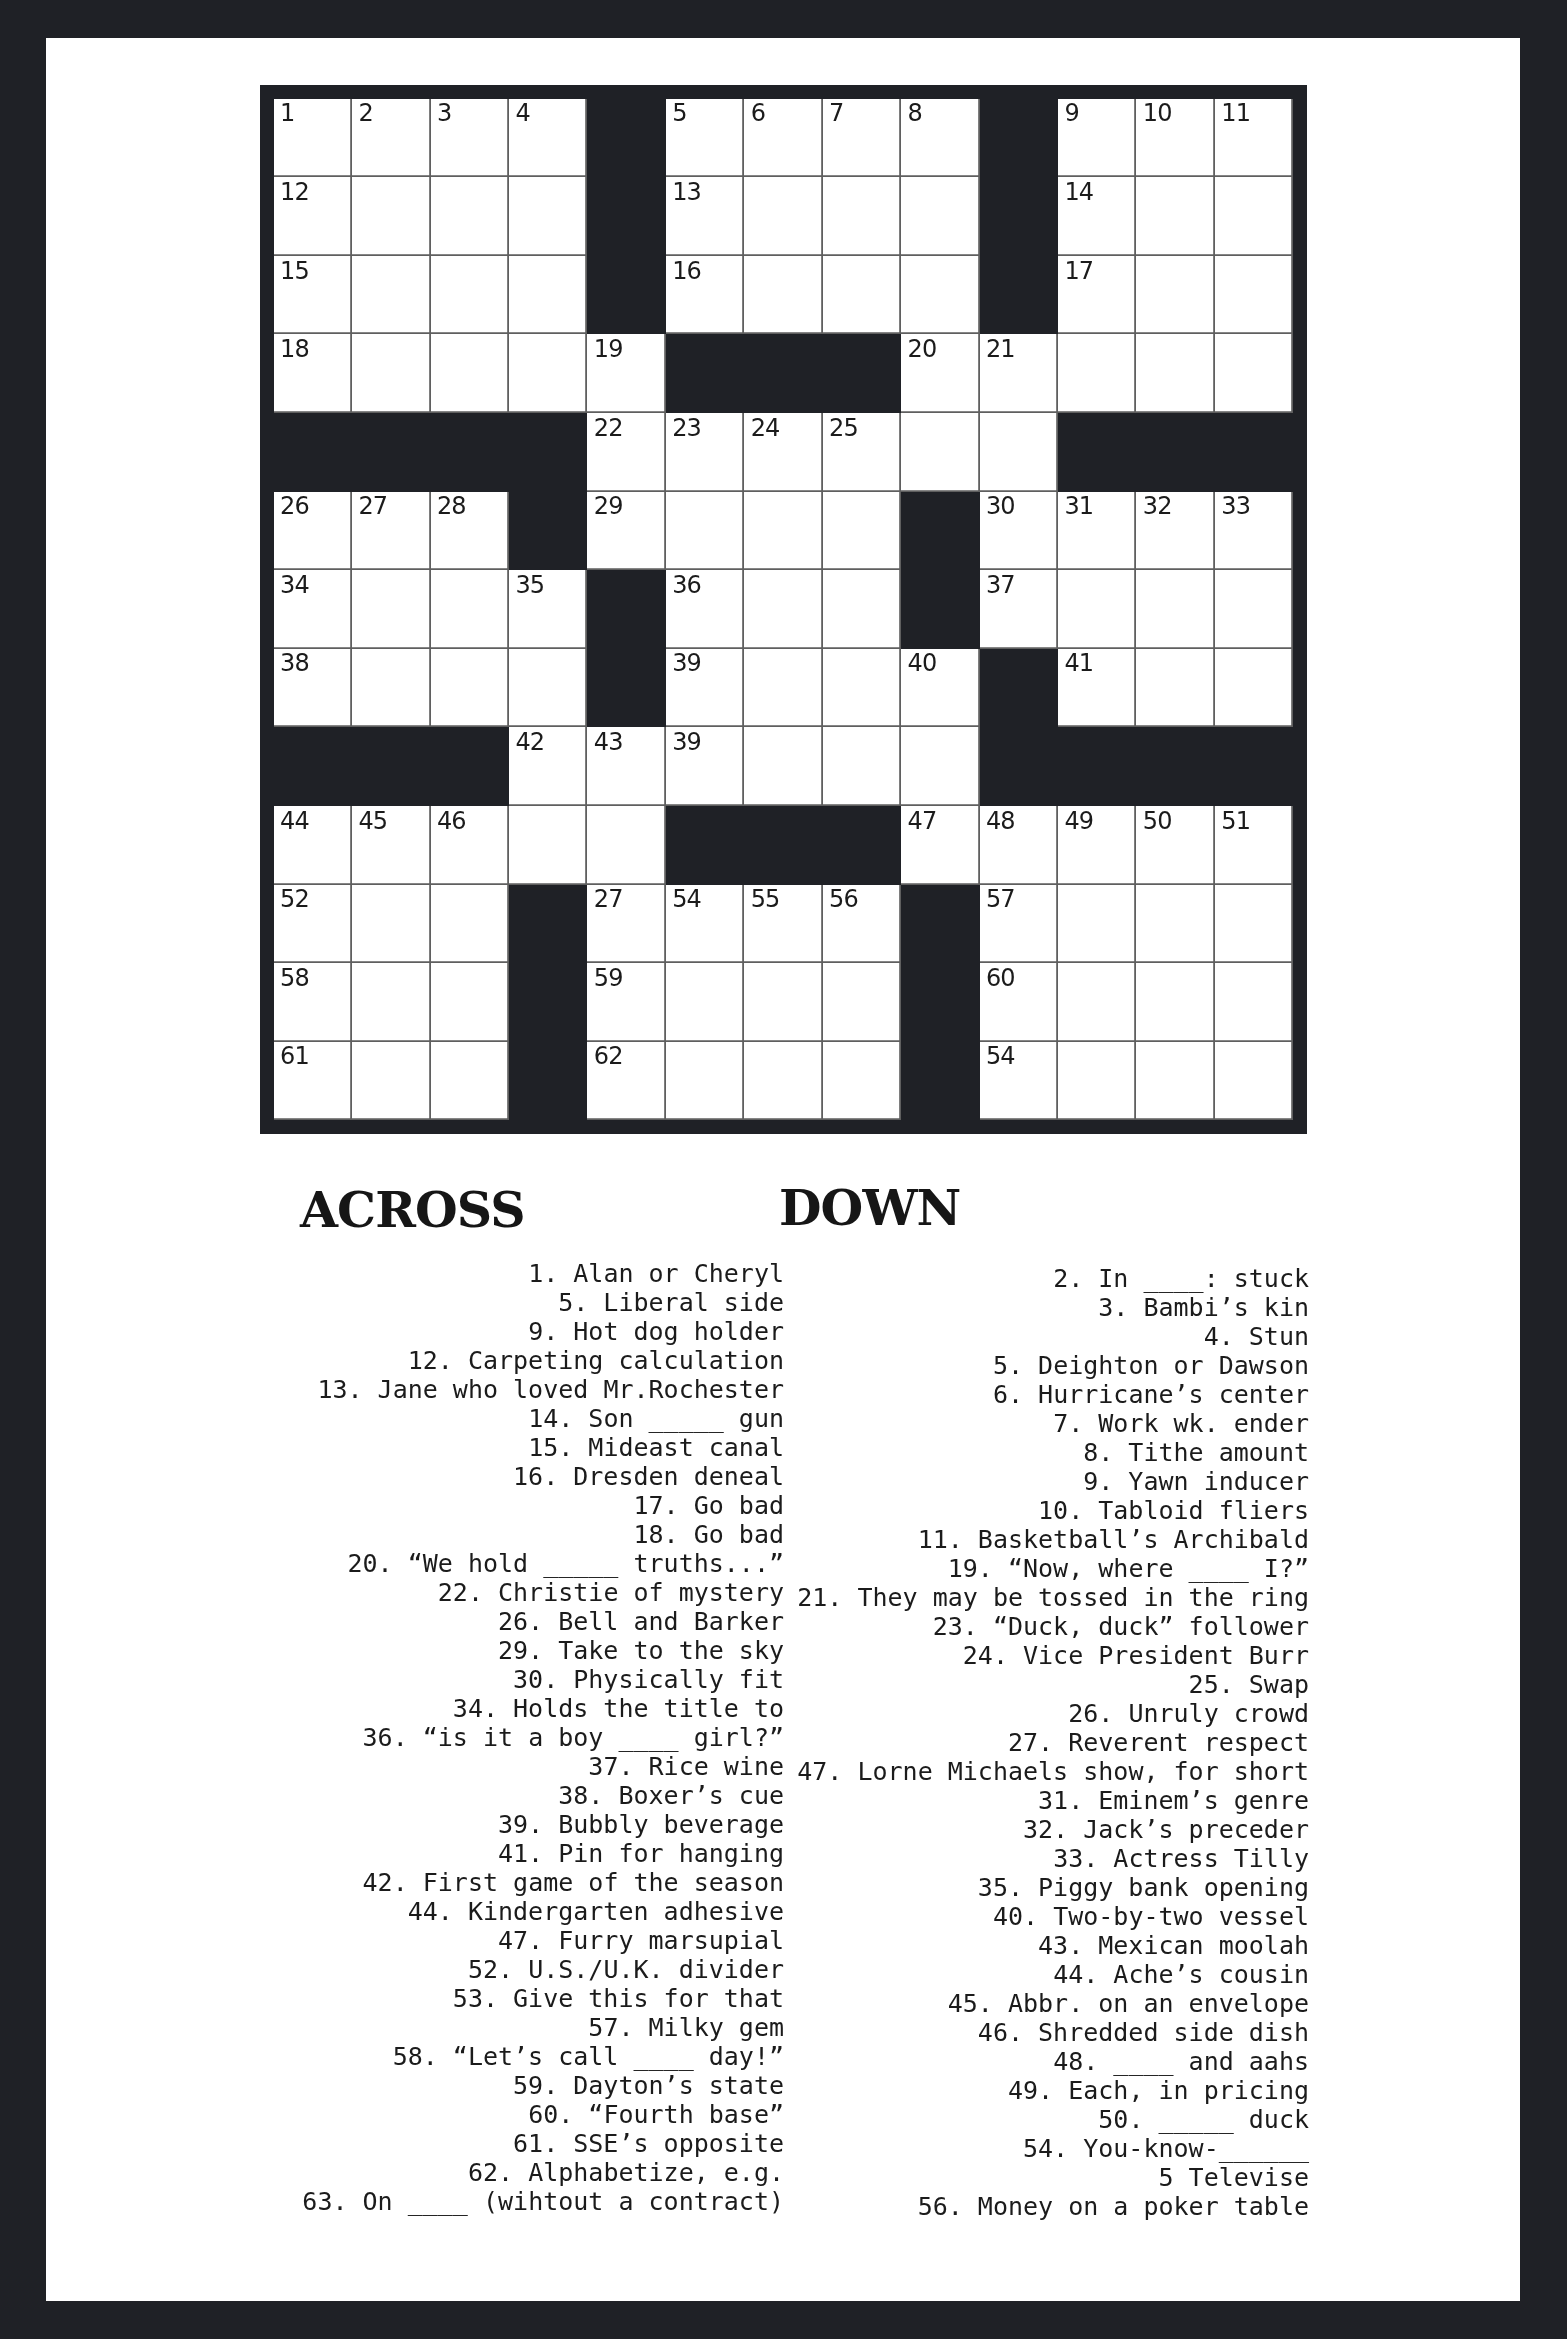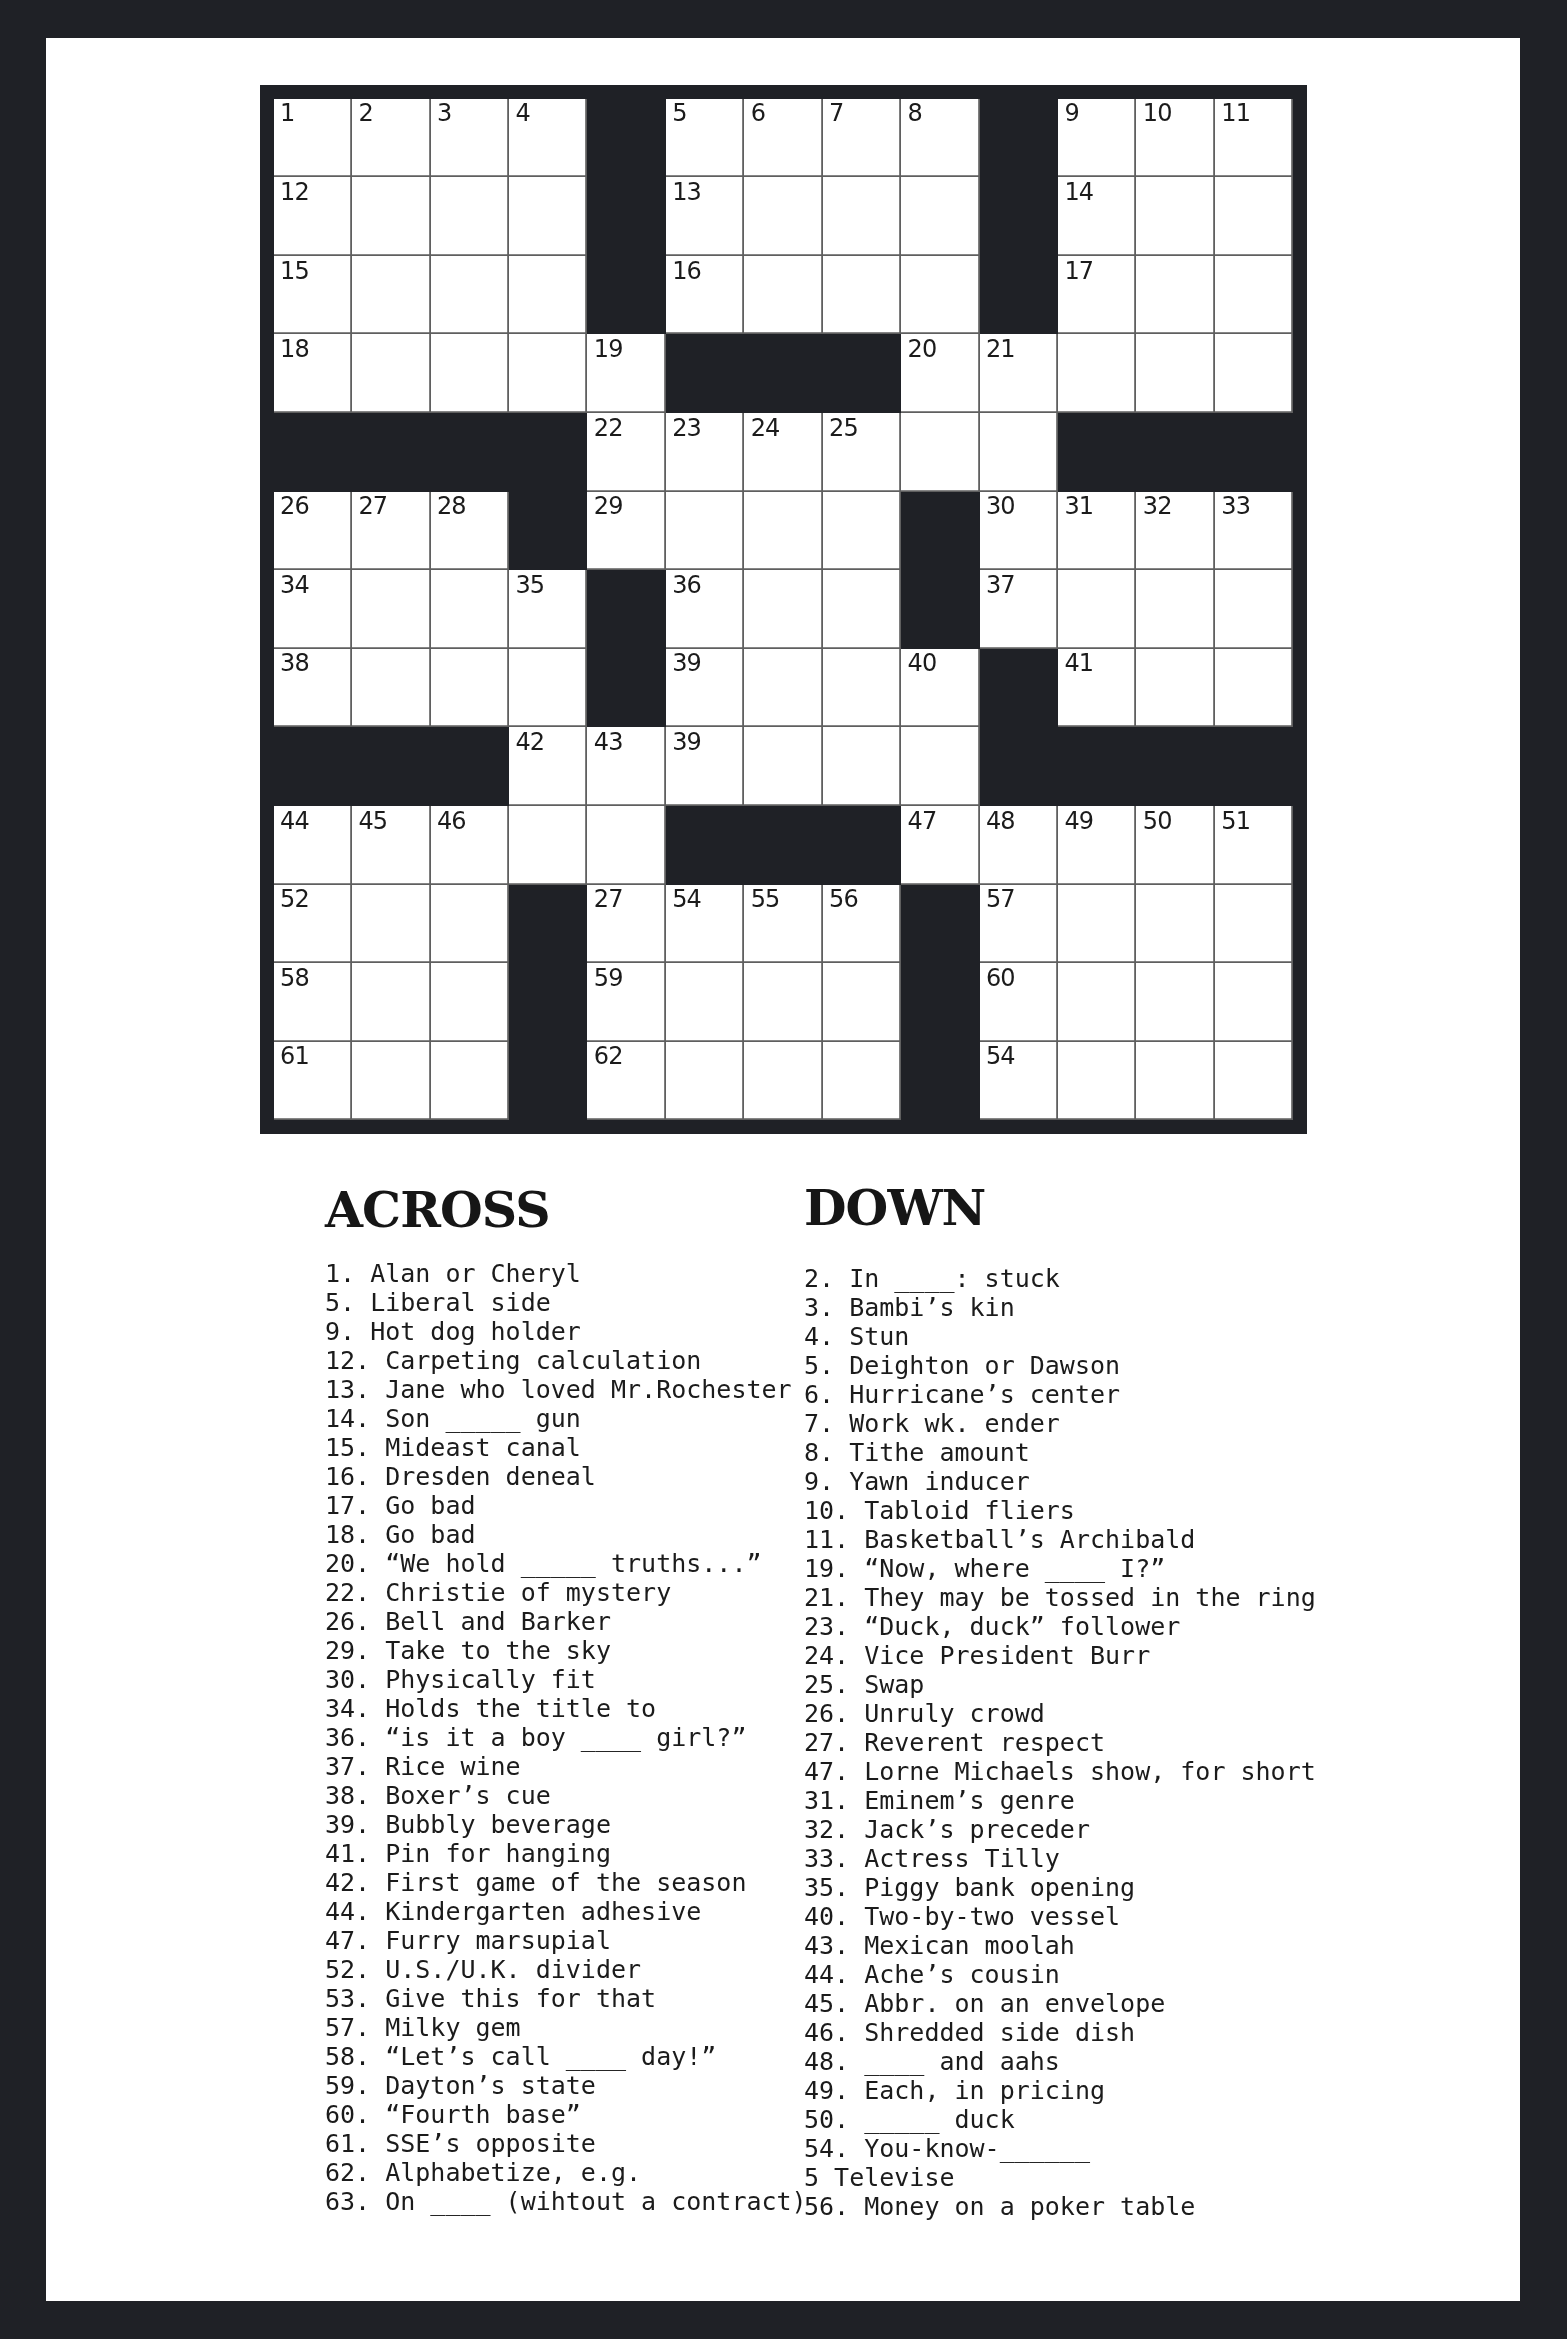--- a/index.html
+++ b/index.html
@@ -49,31 +49,31 @@
   }
   .cell .num{
     position:absolute;top:2.7px;left:6.4px;
     font-family:"DejaVu Sans","Liberation Sans",sans-serif;
     font-size:24px;line-height:1;
     color:var(--text);
     letter-spacing:-0.9px;
   }
 
   
-  .clue-section{position:absolute;color:var(--text);margin-left:25px;}
+  .clue-section{position:absolute;color:var(--text);}
   #across-section{left:300px;top:1182px;width:484px;}
   #down-section{left:779px;top:1180px;width:530px;}
   .clue-header{
     font-family:"DejaVu Serif","Liberation Serif",serif;
     font-weight:bold;
     font-size:49px;line-height:57px;
     letter-spacing:-0.9px;
     color:#161616;
   }
-  .clue-list{margin-top:20px;}
+  .clue-list{margin-top:20px;text-align:right;}
   #down-section .clue-list{margin-top:26.5px;}
   .clue-line{
     font-family:"DejaVu Sans Mono",monospace;
     font-size:25px;
     line-height:29px;
     white-space:pre;
     color:var(--text);
   }
 </style>
 </head>

